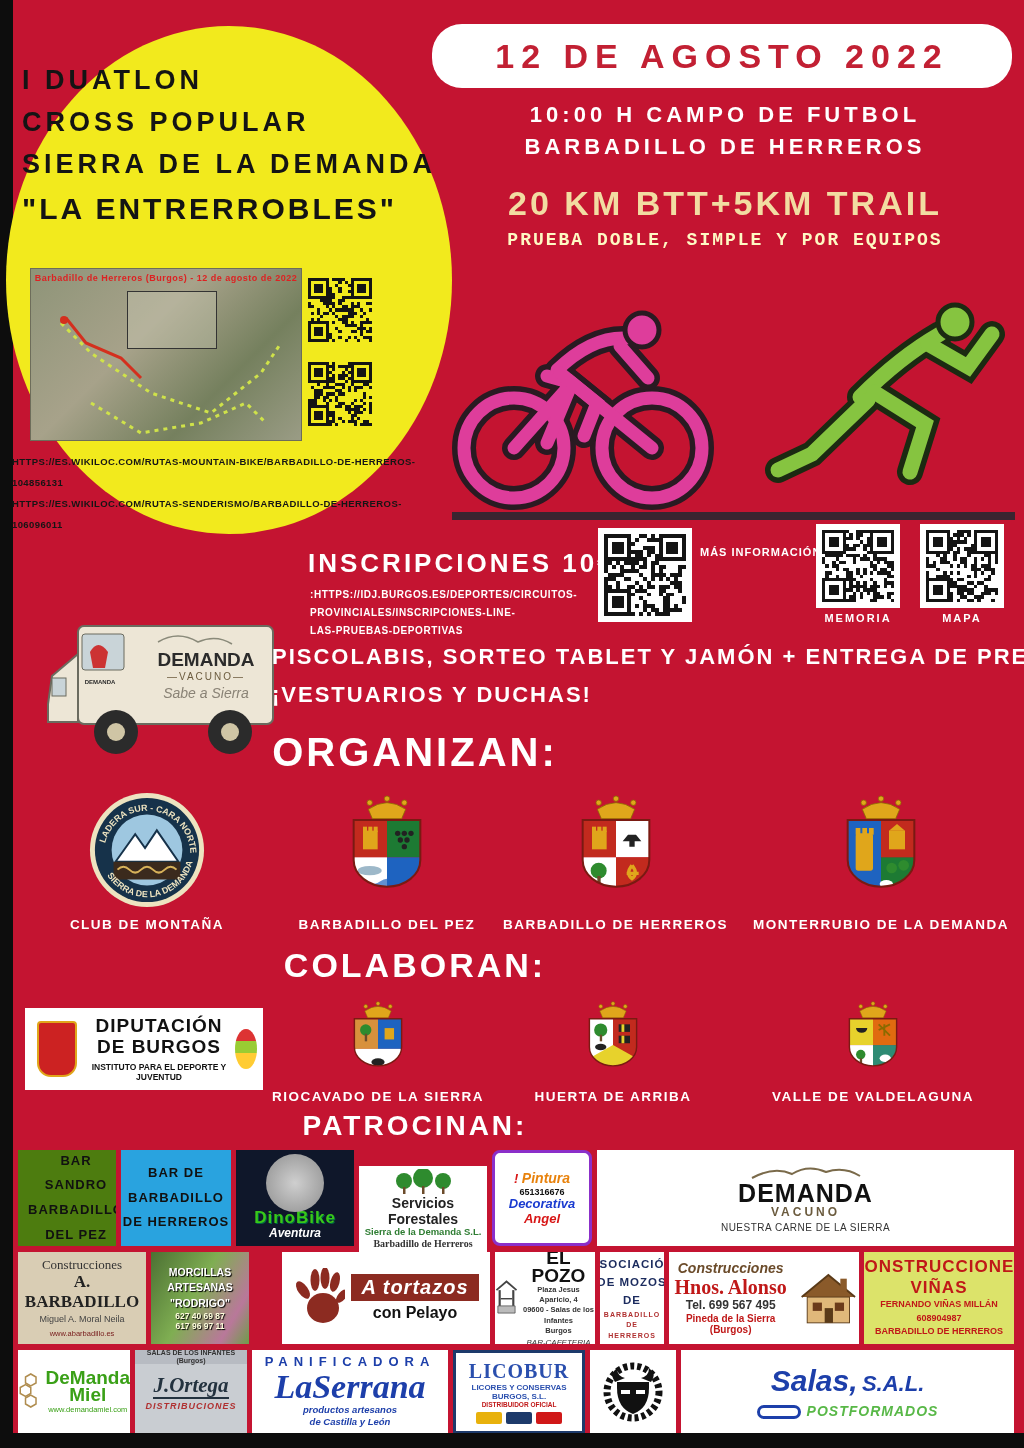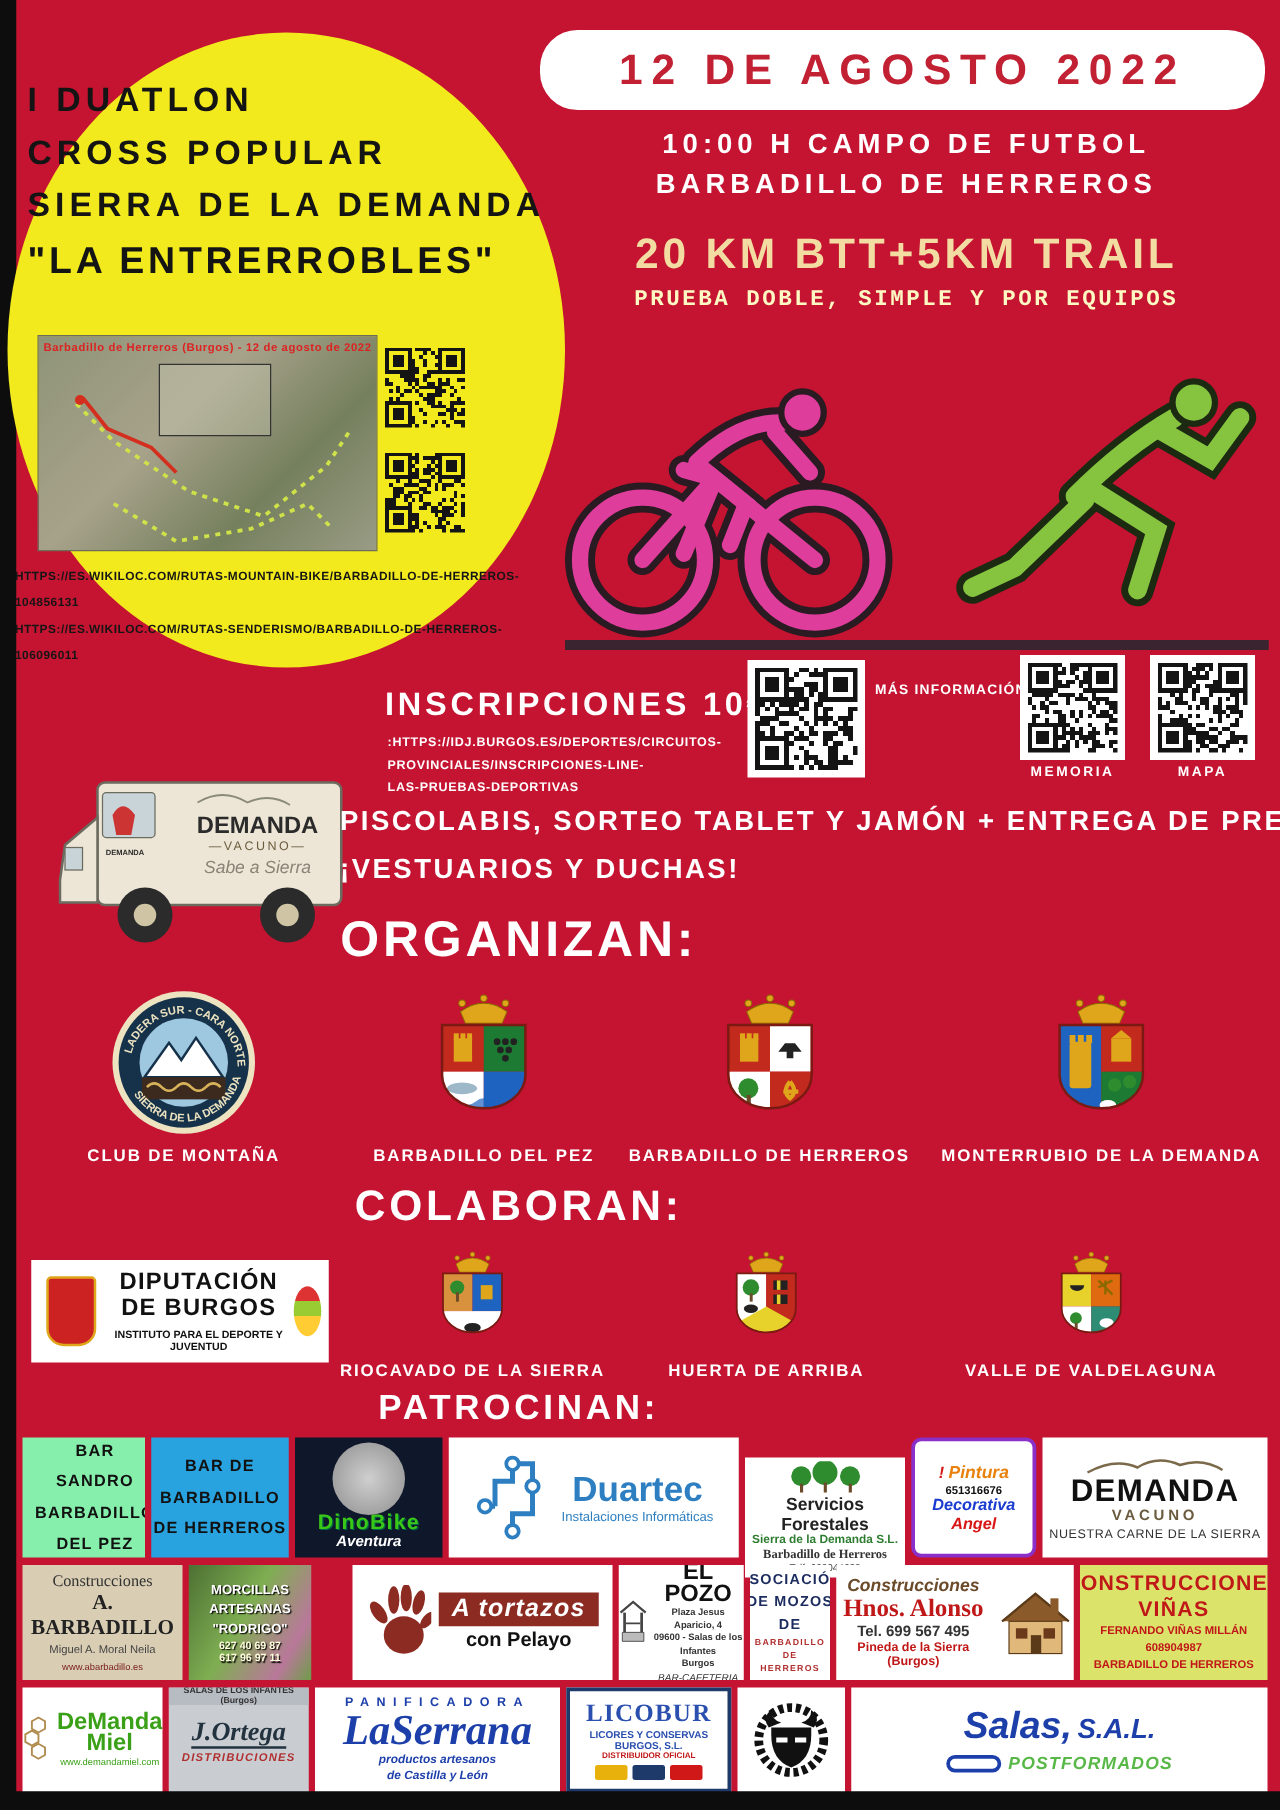--- a/index.html
+++ b/index.html
@@ -61,21 +61,21 @@
   .dipu-tx .d3{font-weight:bold;font-size:8.5px;color:#111;margin-top:4px;}
   .dipu-em{width:22px;height:40px;background:linear-gradient(180deg,#d33 30%,#9c3 30%,#9c3 60%,#fc3 60%);border-radius:50% 50% 50% 50%;}
 
   
   .sp-row{left:18px;width:996px;display:flex;gap:5px;}
   .r1{top:1150px;height:96px;}
   .r2{top:1252px;height:92px;}
   .r3{top:1350px;height:84px;}
   .sp{background:#fff;height:100%;display:flex;flex-direction:column;align-items:center;justify-content:center;overflow:hidden;text-align:center;line-height:1.15;position:relative;}
 
-  .sp-yellow{background:#86efac;padding-left:18px;}
+  .sp-yellow{background:#4d7c0f;padding-left:18px;}
   .sp-blue{background:#29A3DF;}
   .sp-black{background:#0f172a;}
   .sp-lime{background:#DCE36A;}
   .sp-beige{background:#D9CDB4;}
   .bar-lines{font-weight:bold;color:#111;font-size:13px;letter-spacing:1px;line-height:1.9;}
   .dino-name{color:#39C818;font-weight:800;font-size:17px;letter-spacing:1px;text-shadow:1px 1px 0 #064;}
   .dino-sub{color:#fff;font-style:italic;font-weight:bold;font-size:12px;}
   .moon{position:absolute;top:4px;left:50%;transform:translateX(-50%);width:58px;height:58px;border-radius:50%;background:radial-gradient(#cfcfcf,#8e8e8e);}
   .duartec-name{color:#2D7FC1;font-weight:800;font-size:28px;}
   .duartec-sub{color:#2D7FC1;font-size:10.5px;}
@@ -116,21 +116,21 @@
   .miel-1{color:#3aa017;font-weight:800;font-size:19px;line-height:.9;}
   .miel-url{color:#3aa017;font-size:7.5px;margin-top:3px;}
   .medi-1{color:#efe8da;font-weight:800;font-size:16px;text-shadow:1px 1px 0 #555,-1px -1px 0 #555,1px -1px 0 #555,-1px 1px 0 #555;}
   .medi-2{color:#333;font-size:9px;font-weight:bold;}
   .medi-3{color:#c01818;font-weight:800;font-size:13px;border-top:3px solid #c01818;border-bottom:3px solid #c01818;padding:0 6px;margin-top:3px;}
   .medi-strip{position:absolute;bottom:0;left:0;width:100%;height:22px;background:#4f81ad;color:#fff;font-size:6.5px;display:flex;align-items:center;justify-content:center;}
   .orte{background:#c9cdd2;}
   .orte-top{position:absolute;top:0;left:0;width:100%;height:14px;background:#b7bbc2;color:#333;font-size:7px;font-weight:bold;display:flex;align-items:center;justify-content:center;}
   .orte-n{color:#23323f;font-weight:800;font-style:italic;font-size:21px;font-family:"Liberation Serif",serif;border-bottom:2px solid #23323f;}
   .orte-d{color:#b03030;font-size:9px;font-weight:bold;font-style:italic;letter-spacing:1px;margin-top:2px;}
-  .serr-1{color:#1d3faa;font-weight:bold;font-size:10px;letter-spacing:6px;}
+  .serr-1{color:#1d3faa;font-weight:bold;font-size:13px;letter-spacing:6px;}
   .serr-2{color:#1d3faa;font-weight:800;font-style:italic;font-size:34px;font-family:"Liberation Serif",serif;line-height:1;}
   .serr-3{color:#1d3faa;font-weight:bold;font-style:italic;font-size:9.5px;line-height:1.3;}
   .lico{border:3px solid #1d3a6b;}
   .lico-n{color:#2a4fae;font-weight:800;font-size:20px;font-family:"Liberation Serif",serif;letter-spacing:1px;}
   .lico-s{color:#2a4fae;font-size:8px;font-weight:bold;}
   .lico-d{color:#c01818;font-size:6.5px;font-weight:bold;}
   .chips{display:flex;gap:4px;margin-top:3px;}
   .chip{width:26px;height:12px;border-radius:2px;}
   .salas-1{color:#1d3faa;font-weight:800;font-style:italic;font-size:30px;}
   .salas-2{color:#1d3faa;font-style:italic;font-size:22px;font-weight:bold;}
@@ -1652,37 +1652,20 @@
         <div>BAR DE</div>
         <div>BARBADILLO</div>
         <div>DE HERREROS</div>
       </div>
     </div>
     <div class="sp sp-black" style="flex:0 0 118px;justify-content:flex-end;padding-bottom:5px;">
       <div class="moon"></div>
       <div class="dino-name">DinoBike</div>
       <div class="dino-sub">Aventura</div>
     </div>
-    <div class="sp" style="flex:0 0 232px;flex-direction:row;gap:8px;">
-      <svg width="62" height="70" viewBox="0 0 60 70">
-        <g fill="none" stroke="#2D7FC1" stroke-width="4">
-          <path d="M30 8 v14 h-14 v20 M30 8 h16 v18 M16 42 h-8 M46 26 v22 h-16 v14"></path>
-        </g>
-        <g fill="#fff" stroke="#2D7FC1" stroke-width="3">
-            <circle cx="30" cy="8" r="5"></circle>
-            <circle cx="8" cy="42" r="5"></circle>
-            <circle cx="46" cy="26" r="5"></circle>
-            <circle cx="30" cy="62" r="5"></circle>
-          </g>
-      </svg>
-      <div>
-        <div class="duartec-name">Duartec</div>
-        <div class="duartec-sub">Instalaciones Informáticas</div>
-      </div>
-    </div>
     <div class="sp" style="flex:0 0 128px;margin-top:16px;">
       <svg width="70" height="26" viewBox="0 0 70 26">
         <g fill="#2e8b2e">
             <circle cx="16" cy="12" r="8"></circle>
             <circle cx="35" cy="9" r="10"></circle>
             <circle cx="55" cy="12" r="8"></circle>
           </g>
         <g fill="#6b4b2a">
             <rect x="15" y="18" width="2.5" height="7"></rect>
             <rect x="34" y="17" width="2.5" height="8"></rect>

